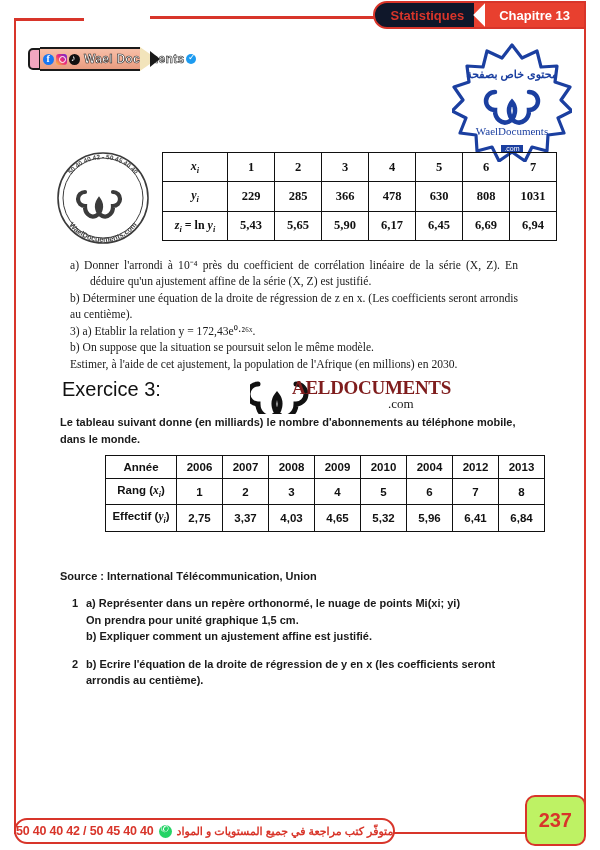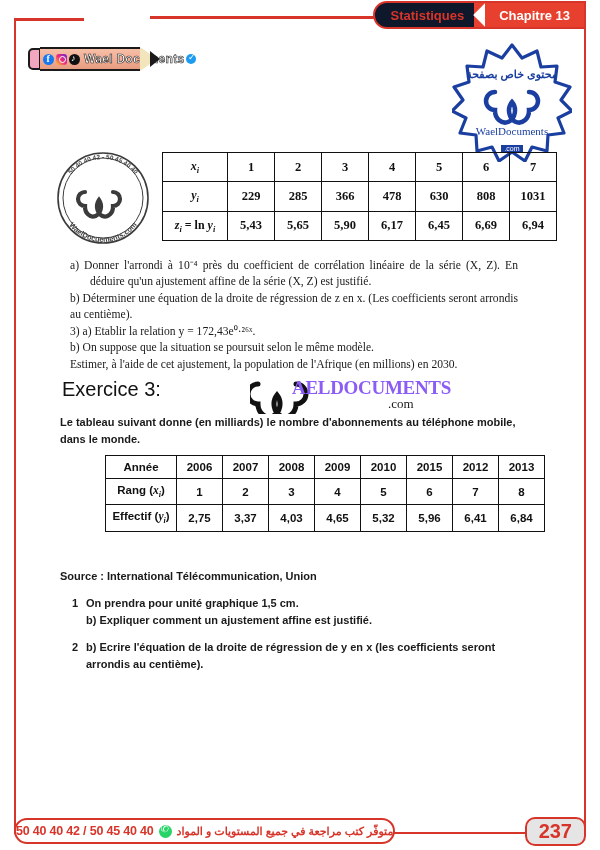--- a/index.html
+++ b/index.html
@@ -155,21 +155,21 @@
   .q-a{position:absolute;left:70px;top:258px;width:448px;}
   .q-a .hang{padding-left:20px;text-indent:-20px;}
 
   .ex3-title{
     position:absolute;left:62px;top:378px;font-size:20px;color:#111;
     font-family:"Liberation Sans",sans-serif;
   }
   .wm-logo{position:absolute;left:250px;top:372px;width:195px;height:42px;}
   .wm-text{
     position:absolute;left:292px;top:377px;font-family:"Liberation Serif",serif;
-    font-weight:bold;font-size:19px;letter-spacing:-.3px;color:#8b5cf6;
+    font-weight:bold;font-size:19px;letter-spacing:-.3px;color:#7f1d1d;
   }
   .wm-com{
     position:absolute;left:388px;top:396px;font-family:"Liberation Serif",serif;
     font-size:13px;color:#1a1a1a;
   }
 
   .intro{left:60px;top:414px;width:460px;}
   .source{left:60px;top:568px;}
   .qlist{left:60px;top:595px;width:470px;}
   .qrow{display:flex;margin-bottom:11px;}
@@ -191,22 +191,22 @@
     width:13px;height:13px;border-radius:50%;background:#25d366;margin:0 5px;
     position:relative;flex:0 0 auto;
   }
   .wa::after{content:"✆";position:absolute;left:2px;top:-2px;color:#fff;font-size:10px;}
   .foot-ar{
     color:#d8352a;font-weight:bold;font-size:11px;direction:rtl;white-space:nowrap;
   }
   .page-num{
     position:absolute;right:14px;bottom:4px;
     border:2.5px solid #d8352a;border-radius:10px;
-    padding:1px 12px;color:#d8352a;font-weight:bold;font-size:20px;
-    background:#e5e5e5;
+    padding:12px 12px;color:#d8352a;font-weight:bold;font-size:20px;
+    background:#bef264;
   }
 </style>
 </head>
 <body>
 
 <div class="page-frame"></div>
 <div class="frame-top-left"></div>
 <div class="frame-bottom"></div>
 
 <div class="header">
@@ -313,21 +313,21 @@
 
 <table class="table2">
   <tbody>
       <tr>
     <td class="lbl">Année</td>
     <td class="val">2006</td>
     <td class="val">2007</td>
     <td class="val">2008</td>
     <td class="val">2009</td>
     <td class="val">2010</td>
-    <td class="val">2015</td>
+    <td class="val">2004</td>
     <td class="val">2012</td>
     <td class="val">2013</td>
   </tr>
   <tr>
     <td class="lbl">Rang (<span class="mi">x</span><sub class="mi">i</sub>)</td>
     <td class="val">1</td>
     <td class="val">2</td>
     <td class="val">3</td>
     <td class="val">4</td>
     <td class="val">5</td>
@@ -348,20 +348,21 @@
   </tr>
 </tbody>
   </table>
 
 <div class="blk-sans source">Source : International Télécommunication, Union</div>
 
 <div class="blk-sans qlist">
   <div class="qrow">
     <div class="qnum">1</div>
     <div class="qbody">
+      <div>a) Représenter dans un repère orthonormé, le nuage de points Mi(xi; yi)</div>
       <div>On prendra pour unité graphique 1,5 cm.</div>
       <div>b) Expliquer comment un ajustement affine est justifié.</div>
     </div>
   </div>
   <div class="qrow">
     <div class="qnum">2</div>
     <div class="qbody">
       <div>b) Ecrire l'équation de la droite de régression de y en x (les coefficients seront arrondis au centième).</div>
     </div>
   </div>

